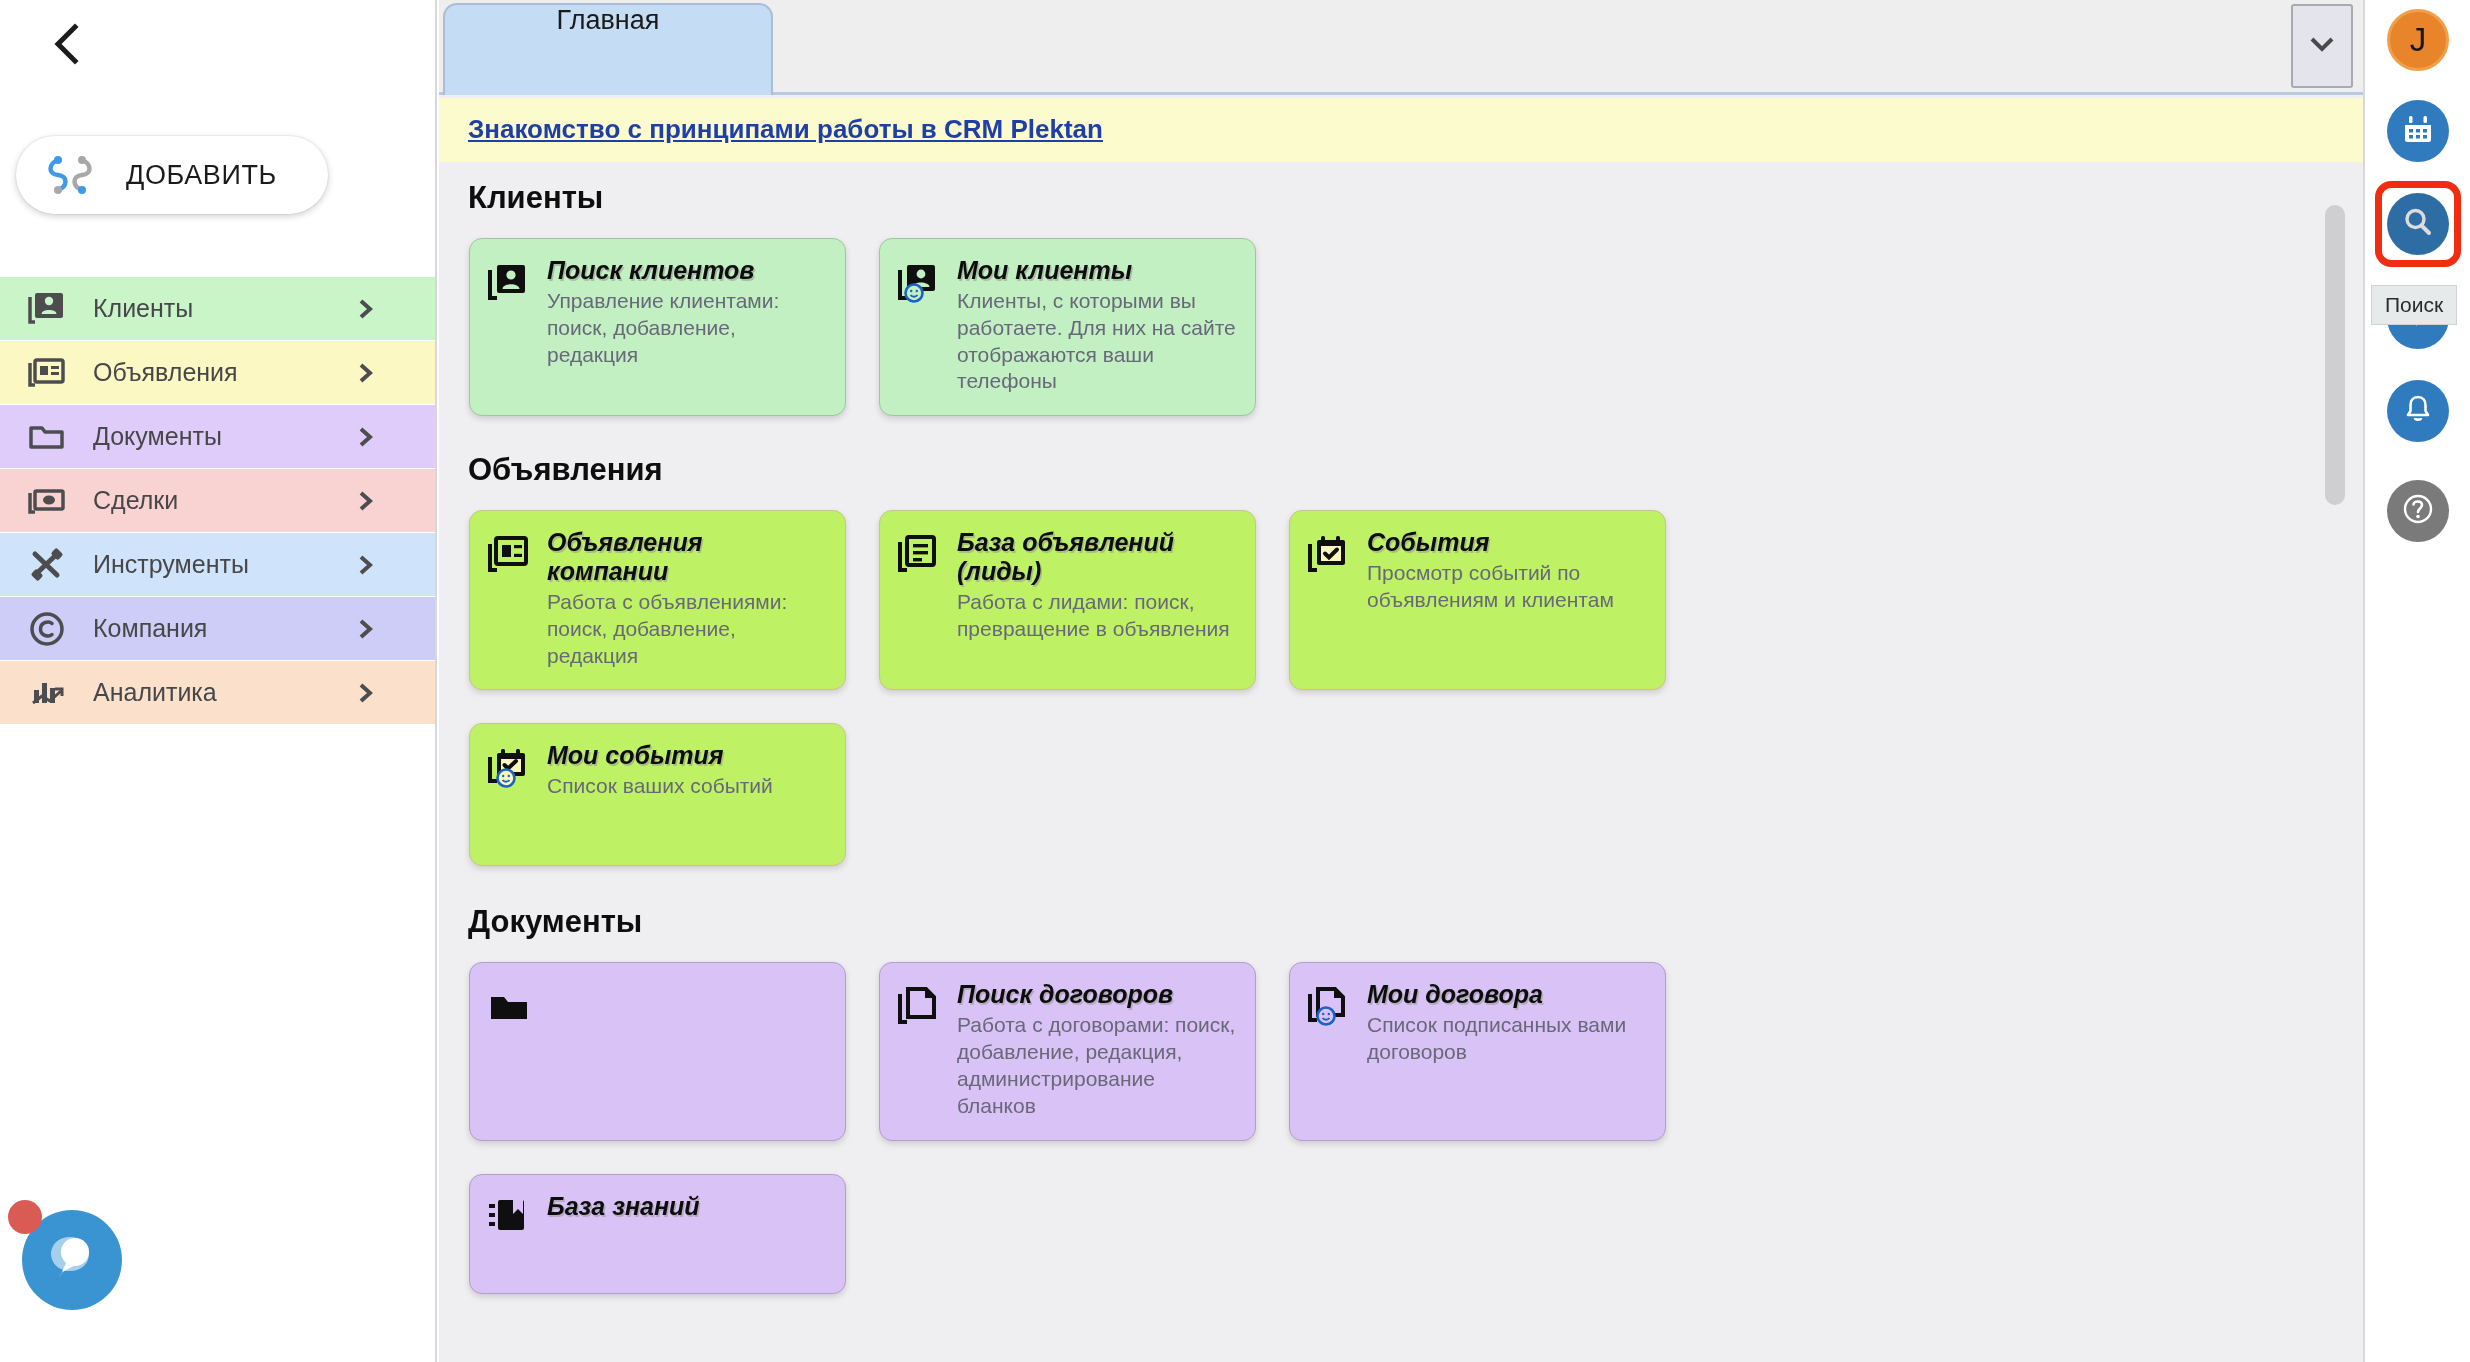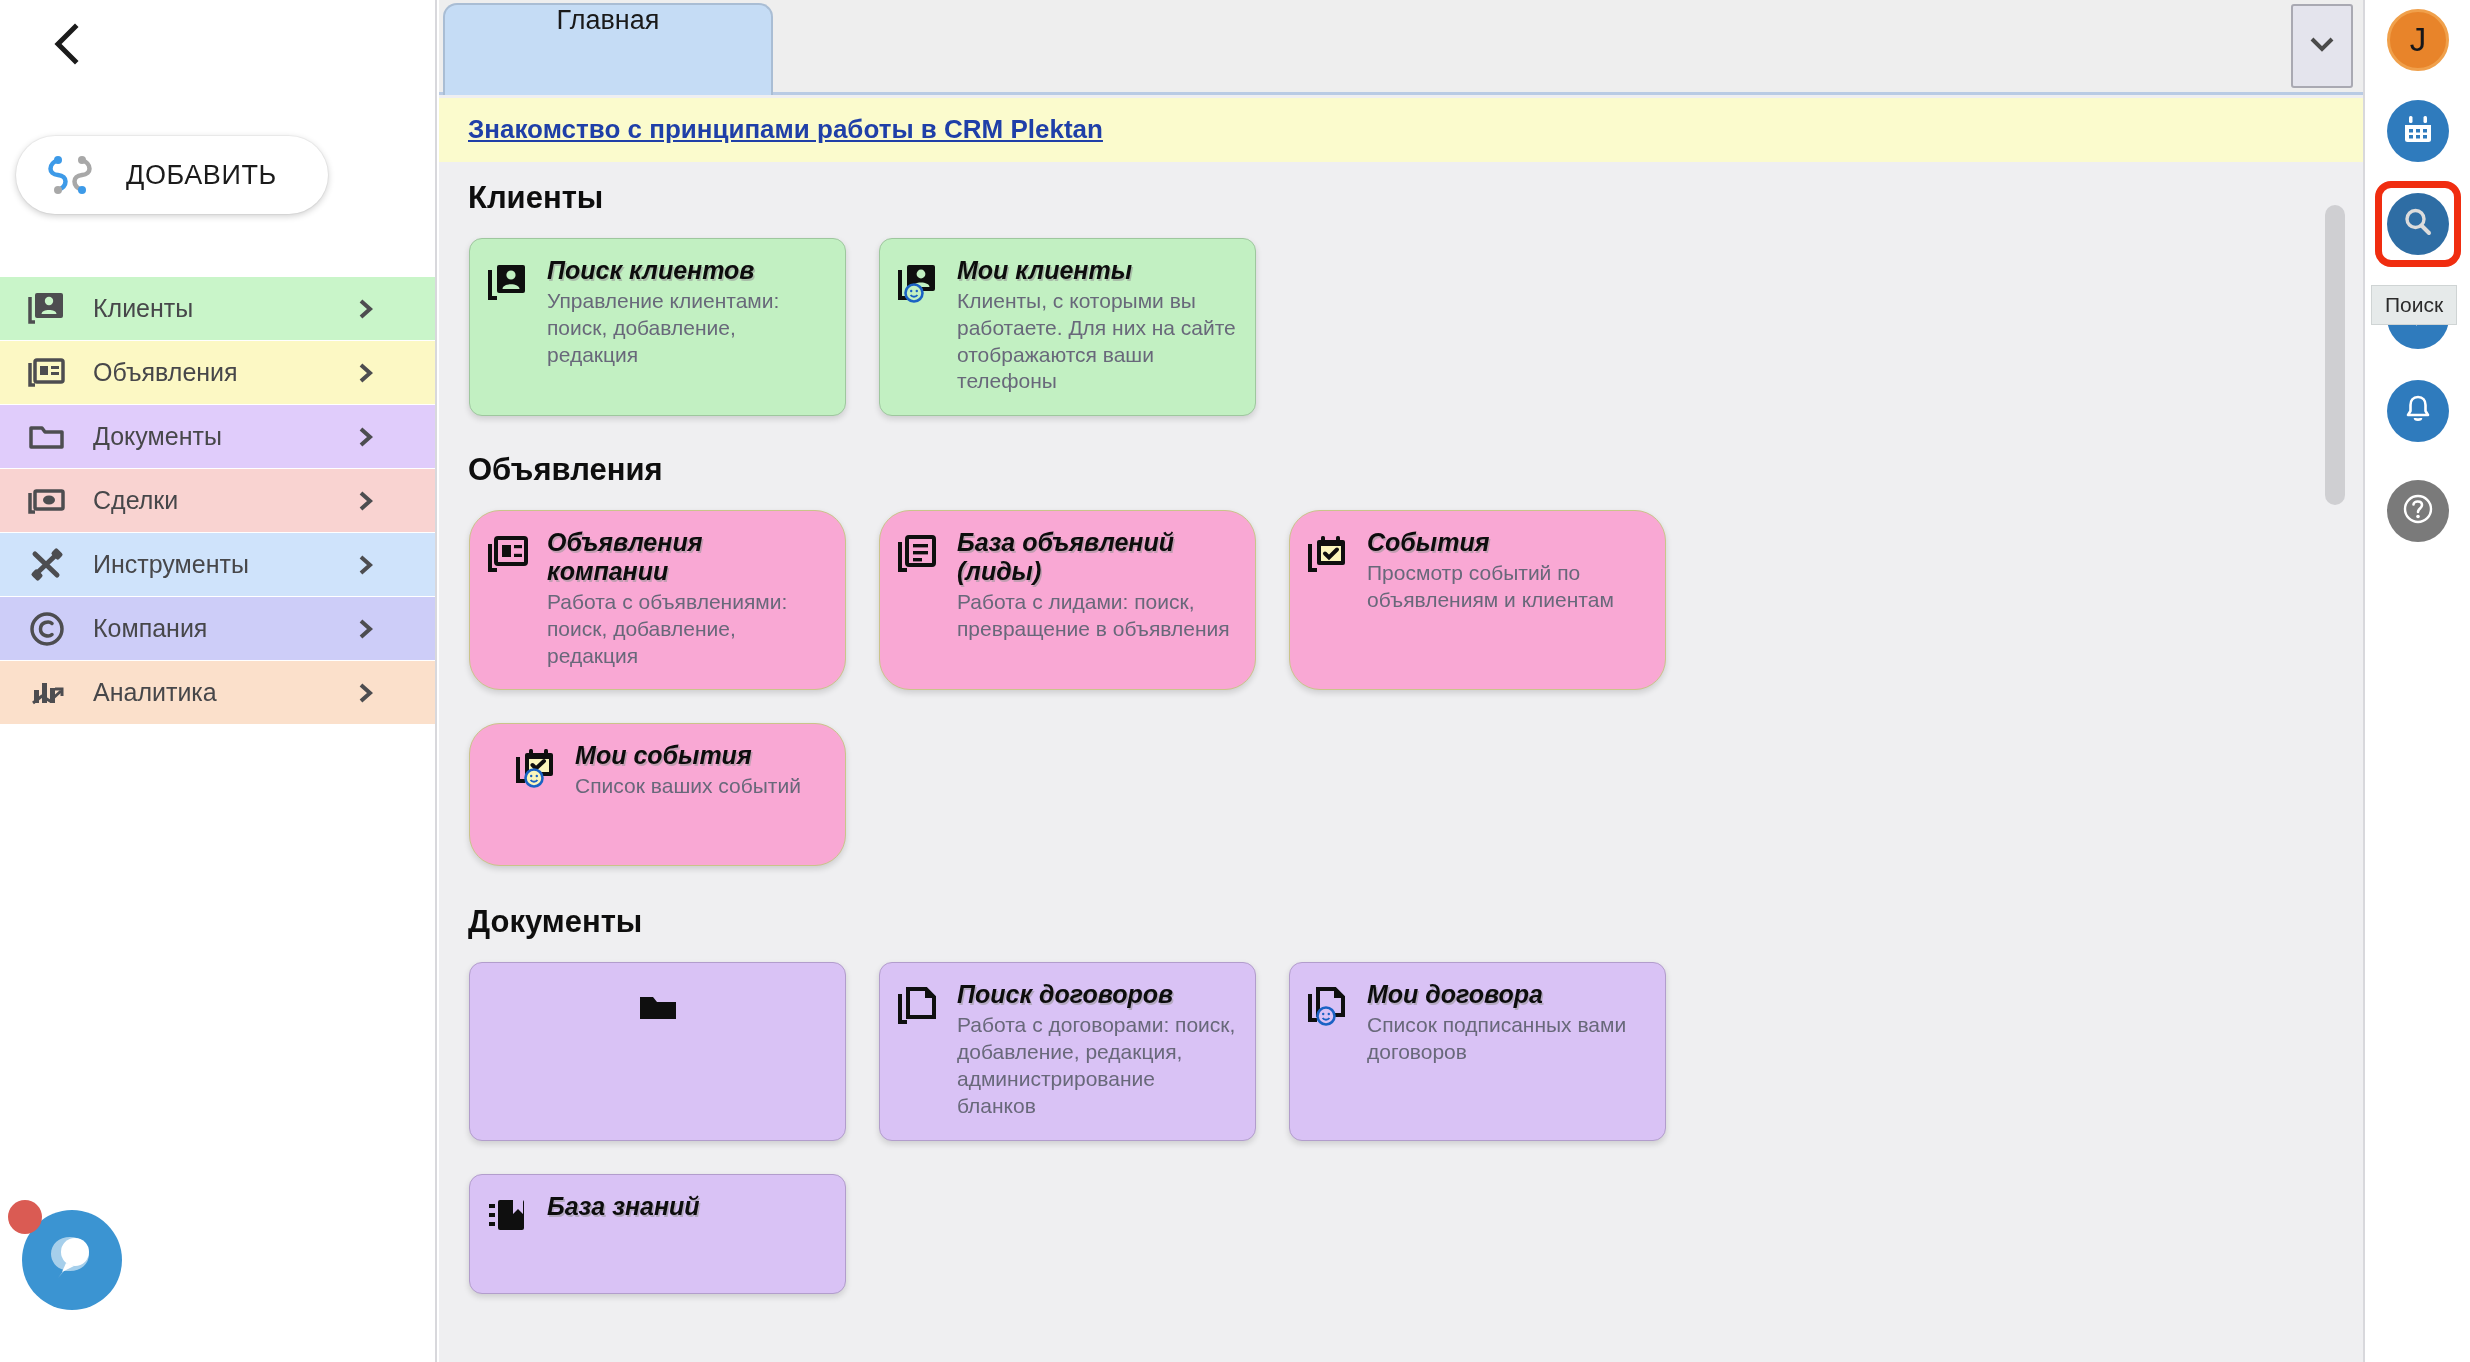--- a/index.html
+++ b/index.html
@@ -183,24 +183,24 @@
     text-shadow: 1.5px 1.5px 0 rgba(150,150,150,0.55);
     line-height: 1.15;
     margin-bottom: 3px;
   }
   .card-desc {
     font-size: 21px;
     color: #68687a;
     line-height: 1.28;
   }
   .green  { background: #c2f0c2; border-color: #9ec79e; }
-  .yellow { background: #f9a8d4; border-color: #cac48a; border-radius: 31px; }
+  .yellow { background: #bef264; border-color: #cac48a; }
   .purple { background: #d9c2f5; border-color: #b29dcc; }
 
-  .cards-row .card.h-tall { min-height: 143px; justify-content: center; }
+  .cards-row .card.h-tall { min-height: 143px; }
 
   
   .scrollbar-track {
     position: absolute; right: 8px; top: 162px;
     width: 24px; height: 1200px;
     background: transparent;
   }
   .scrollbar-thumb {
     position: absolute; right: 10px; top: 205px;
     width: 20px; height: 300px;

